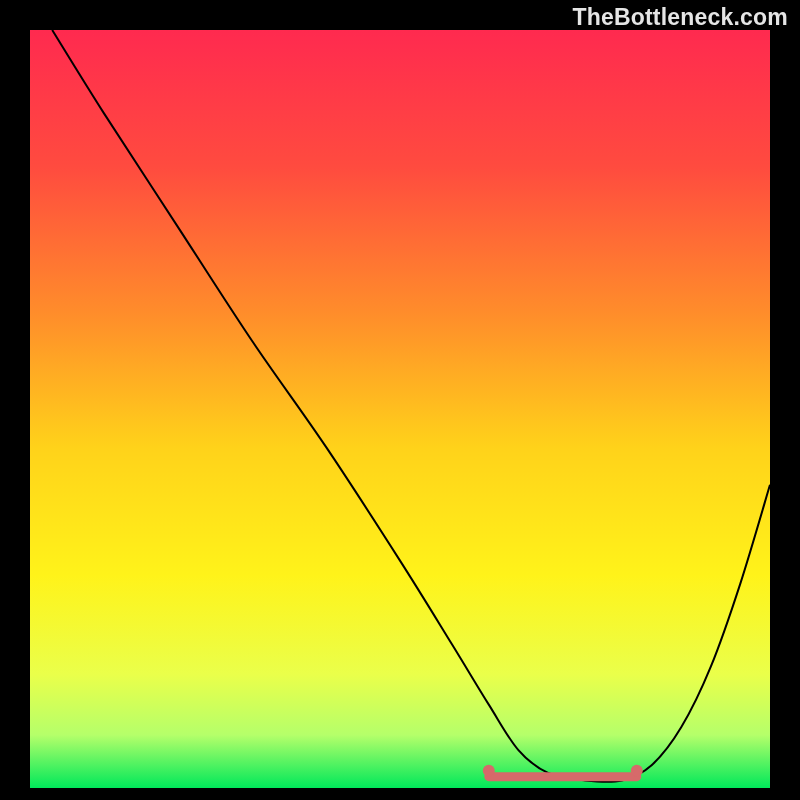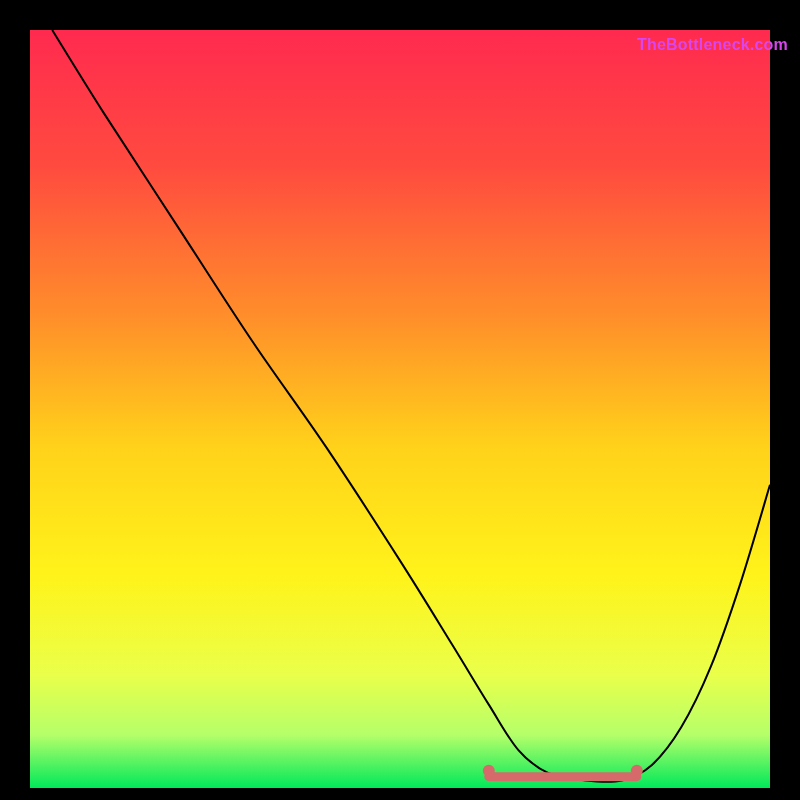--- a/index.html
+++ b/index.html
@@ -3,25 +3,24 @@
 <meta charset="utf-8">
 <style>
   * { margin: 0; padding: 0; box-sizing: border-box; }
   html, body { width: 800px; height: 800px; background: #000; overflow: hidden; }
   .wrap { position: relative; width: 800px; height: 800px; }
   .attribution {
     position: absolute;
     top: 4px;
     right: 12px;
     font-family: Arial, Helvetica, sans-serif;
-    font-size: 16px;
+    font-size: 23px;
     font-weight: bold;
-    color: #d946ef;
+    color: #e5e5e5;
     letter-spacing: 0.2px;
-    margin-top: 32px;
   }
   svg { display: block; }
 </style>
 </head>
 <body>
 <div class="wrap">
 
 <svg id="chart" width="800" height="800" viewBox="0 0 800 800">
       <defs>
         <linearGradient id="bg-grad" x1="0" y1="0" x2="0" y2="1">

